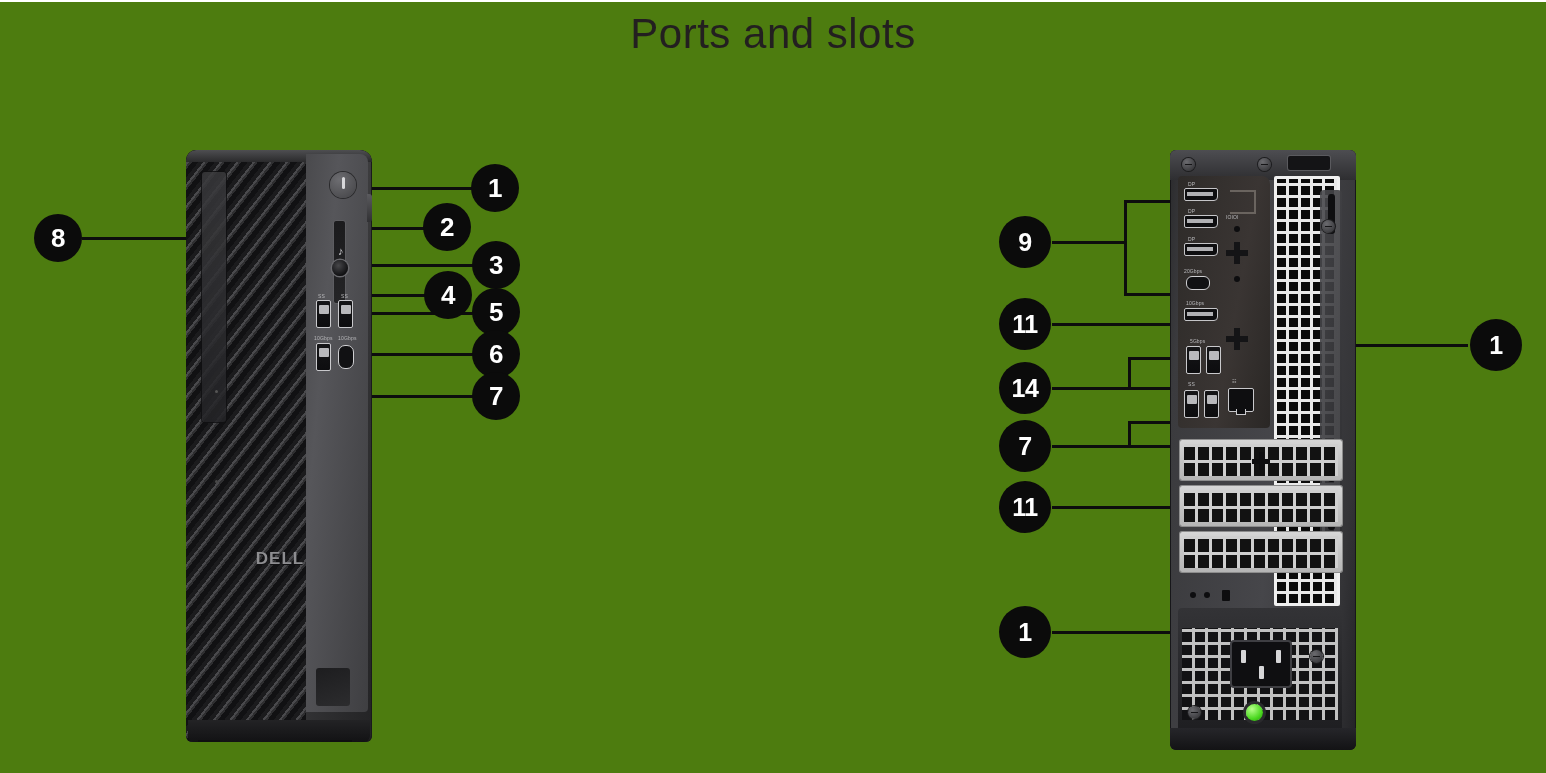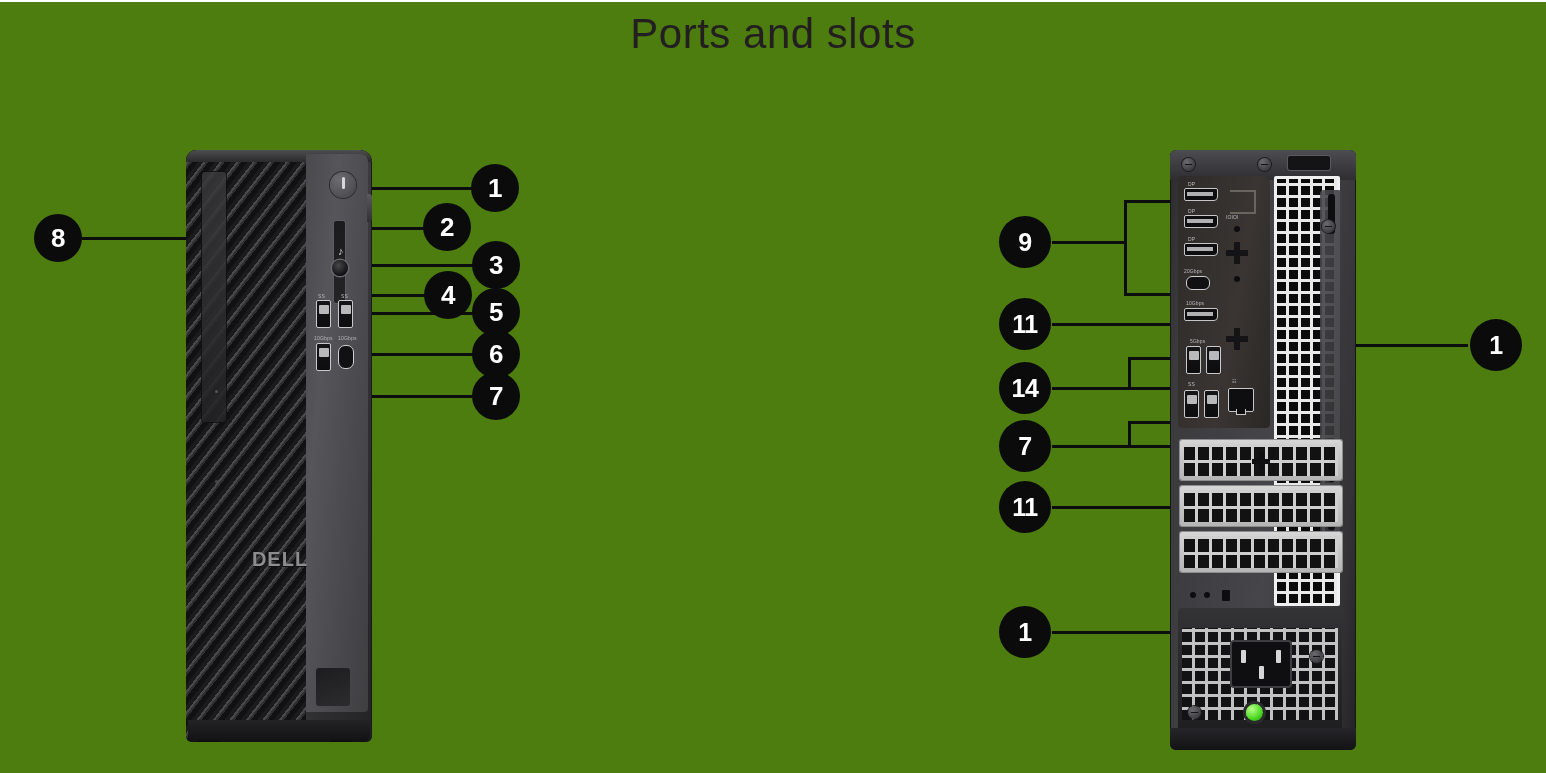--- a/index.html
+++ b/index.html
@@ -76,21 +76,21 @@
     background:linear-gradient(95deg,#4a4a4d 0%,#56565a 30%,#3f3f42 100%);
     border-radius:0 8px 4px 0;
   }
   .io-col:after{
     content:"";position:absolute;right:-4px;top:40px;width:5px;height:28px;
     background:linear-gradient(180deg,#5a5a5e,#303033);border-radius:0 3px 3px 0;
   }
   .dell-logo{
     position:absolute;left:48px;top:396px;width:92px;height:26px;
     display:flex;align-items:center;justify-content:center;
-    color:#8d8d90;font-size:20px;font-weight:700;letter-spacing:1px;
+    color:#8d8d90;font-size:17px;font-weight:700;letter-spacing:1px;
     font-family:"Liberation Sans","DejaVu Sans",sans-serif;
     text-shadow:0 1px 0 #101012;
   }
   .dell-badge{
     position:absolute;left:130px;top:518px;width:34px;height:38px;
     background:linear-gradient(160deg,#1d1d1f,#2c2c2e);border-radius:3px;
   }
   .foot{
     position:absolute;bottom:0;left:2px;right:2px;height:22px;
     background:linear-gradient(180deg,#232325,#121214);border-radius:0 0 6px 6px;

